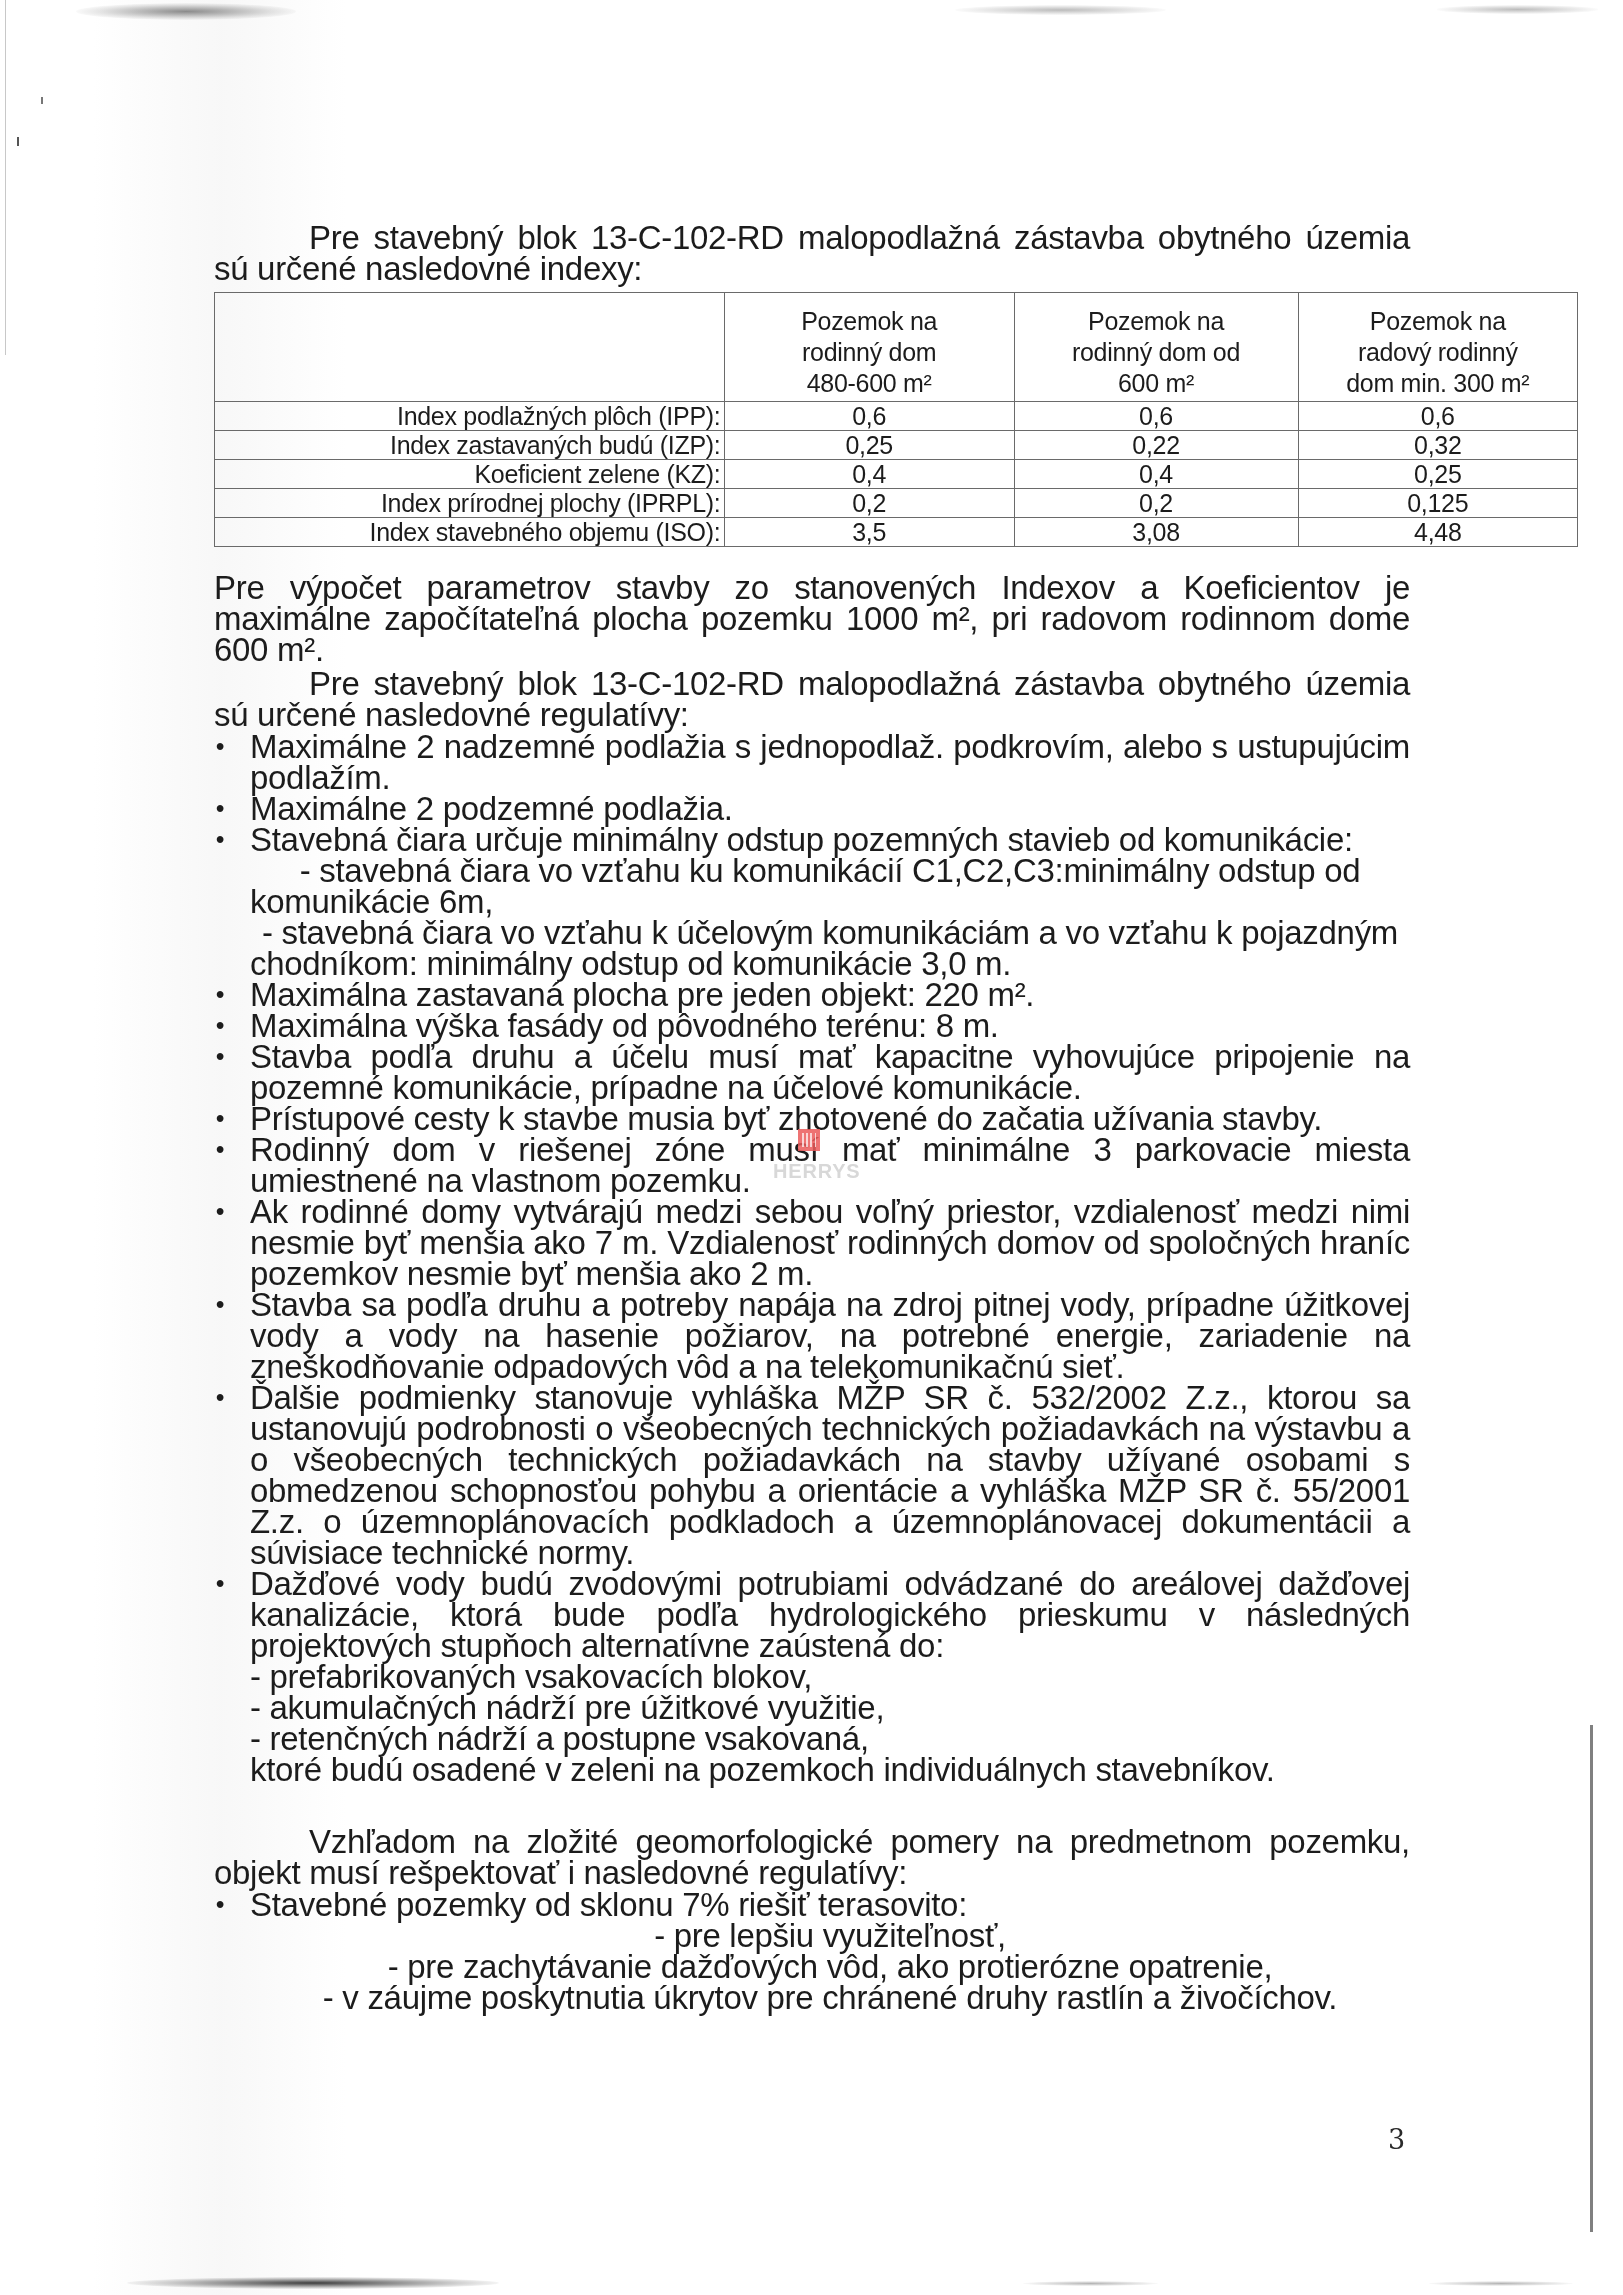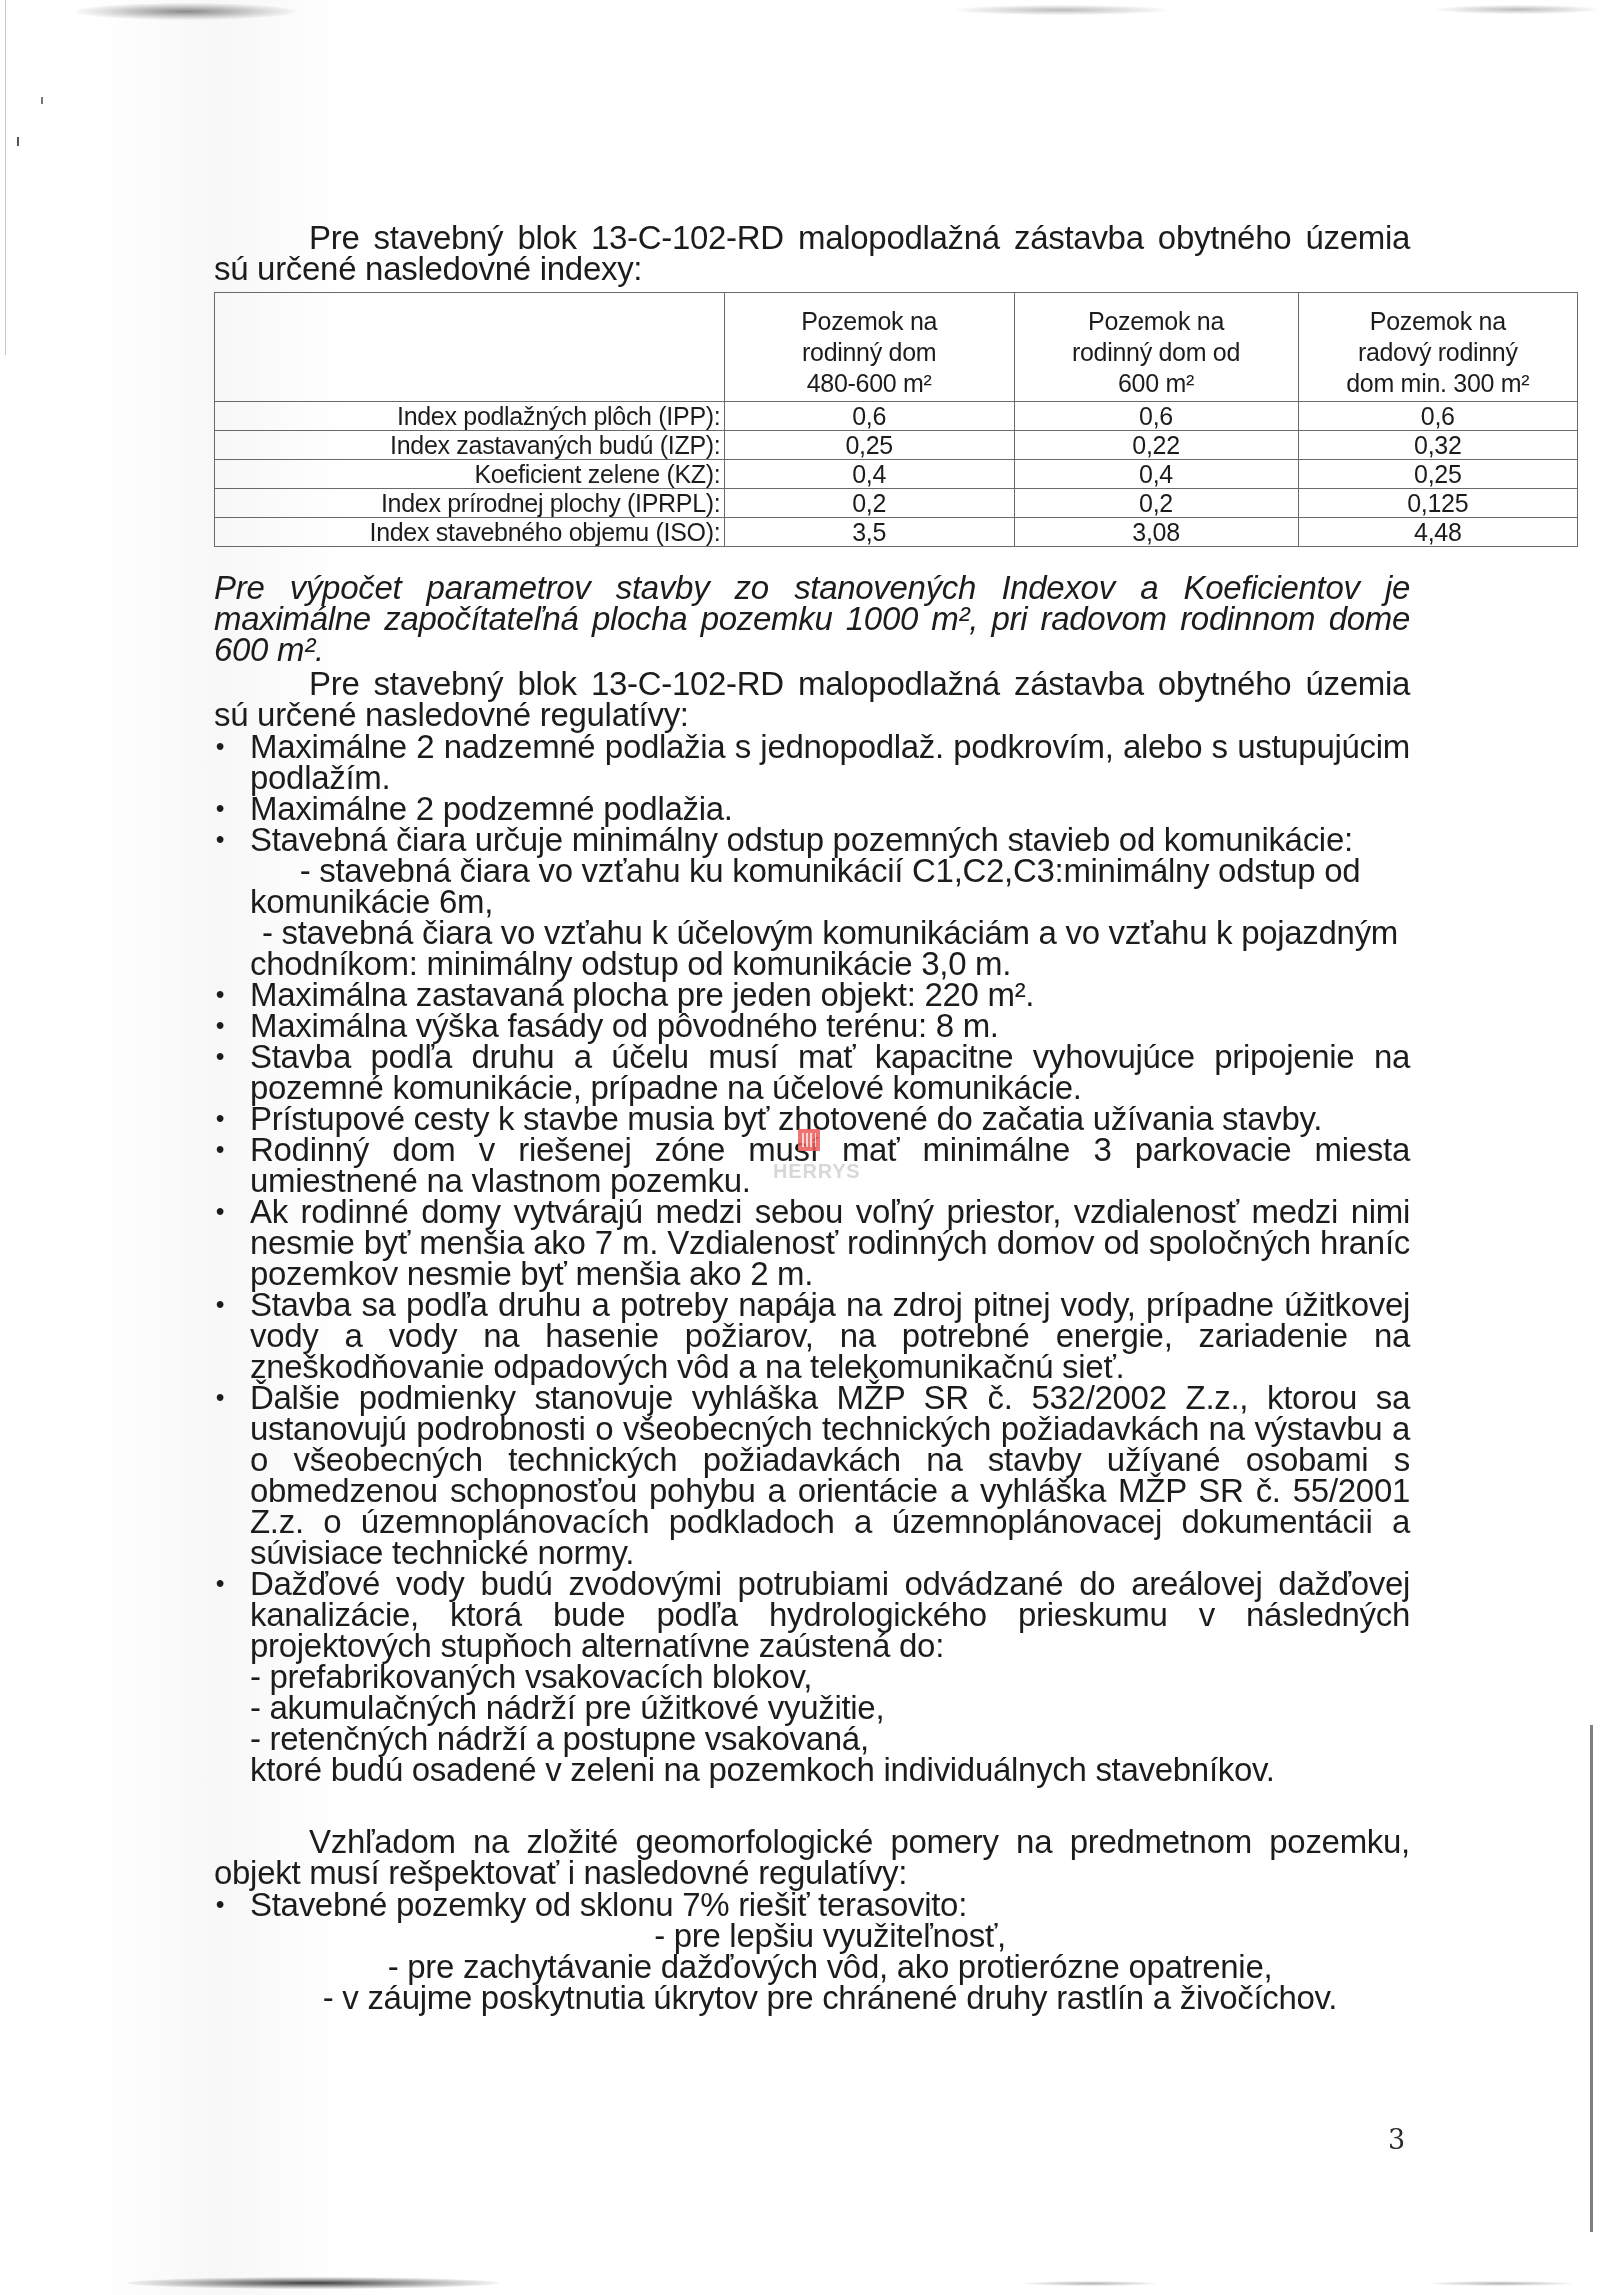--- a/index.html
+++ b/index.html
@@ -122,21 +122,21 @@
     </tr>
     <tr>
       <td class="lbl">Index stavebného objemu (ISO):</td>
       <td class="val">3,5</td>
       <td class="val">3,08</td>
       <td class="val">4,48</td>
     </tr>
   </tbody>
 </table>
 
-<p class="page-text para justify" style="top:572px; margin:0;font-style:italic;">Pre výpočet parametrov stavby zo stanovených Indexov a Koeficientov je maximálne započítateľná plocha pozemku 1000 m², pri radovom rodinnom dome 600 m².</p>
+<p class="page-text para justify" style="top:572px; margin:0;">Pre výpočet parametrov stavby zo stanovených Indexov a Koeficientov je maximálne započítateľná plocha pozemku 1000 m², pri radovom rodinnom dome 600 m².</p>
 
 <p class="page-text para indent justify" style="top:668px; margin:0;">Pre stavebný blok 13-C-102-RD malopodlažná zástavba obytného územia sú určené nasledovné regulatívy:</p>
 
 <ul class="bullets page-text justify" style="top:731px;">
   <li><span>Maximálne 2 nadzemné podlažia s jednopodlaž. podkrovím, alebo s ustupujúcim podlažím.</span></li>
   <li><span>Maximálne 2 podzemné podlažia.</span></li>
   <li>
     <span>Stavebná čiara určuje minimálny odstup pozemných stavieb od komunikácie:</span>
     <span class="sub">- stavebná čiara vo vzťahu ku komunikácií C1,C2,C3:minimálny odstup od komunikácie 6m,</span>
     <span class="sub">- stavebná čiara vo vzťahu k účelovým komunikáciám a vo vzťahu k pojazdným chodníkom: minimálny odstup od komunikácie 3,0 m.</span>

